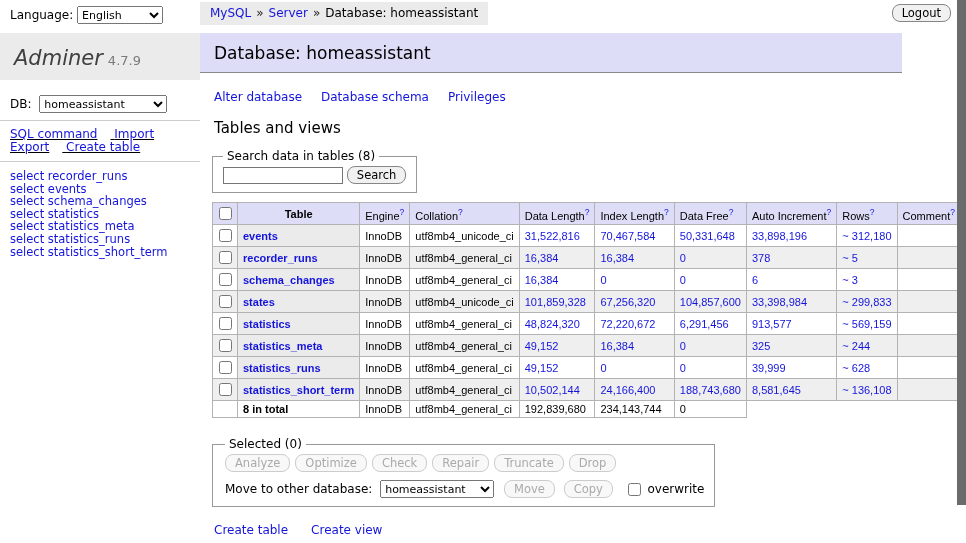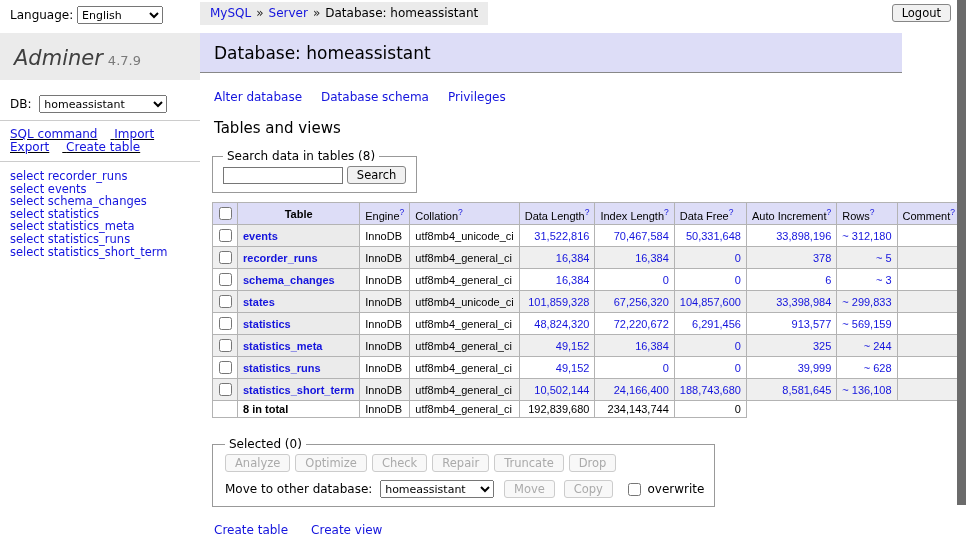--- a/index.html
+++ b/index.html
@@ -50,38 +50,38 @@
   h3.tables-heading  { margin:15px 0 0 14px; }
 
   fieldset {
     display:inline-block; border:1px solid #999; padding:3px 10px 8px;
     margin:12px 0 0 12px;
   }
   legend { padding:0 4px; font-size:12px; }
   #search-input { width:120px; height:17px; border:1px solid #767676; font-size:11px; }
   .btn {
     font-family:inherit; font-size:11.5px;
-    background:#f1f1f1; border:1px solid #868686; border-radius:3px;
+    background:#f1f1f1; border:1px solid #868686; border-radius:8px;
     padding:1px 9px; color:#000;
   }
   .btn:disabled { color:#aaa; border-color:#ccc; background:#f8f8f8; }
 
   
   table.db-tables { border-collapse:collapse; margin:9px 0 0 12px; }
   .db-tables th, .db-tables td {
     border:1px solid #b3b3b3; padding:1px 5px;
     font-family:"Liberation Sans", sans-serif; font-size:11px;
     line-height:14px; white-space:nowrap; height:17px;
   }
   .db-tables thead th { background:#ddddf7; font-weight:normal; text-align:left; }
   .db-tables thead th.tname { font-weight:bold; text-align:center; }
   .db-tables .chk { text-align:center; padding:1px 2px; }
   .db-tables tbody th.tname { background:#ebebeb; text-align:left; }
   .db-tables tbody th.tname a { font-weight:bold; }
-  .db-tables td.num { text-align:right; }
+  .db-tables td.num { }
   .db-tables tbody tr.striped td { background:#efefef; }
   .db-tables tr.total-row th.tname { background:#fff; font-weight:bold; text-align:left; }
   sup.help { font-size:8.5px; color:#1414dd; cursor:pointer; }
 
   
   fieldset.selected { margin:19px 16px 0 12px;padding-left:12px; }
   .btn-row .btn { margin-right:5px; }
   .move-row { margin-top:8px; white-space:nowrap; }
   .move-row select { width:114px; height:18px; font-size:11px; font-family:inherit; margin:0 6px 0 4px; vertical-align:middle; }
   .move-row .btn { margin-right:5px; vertical-align:middle; }

